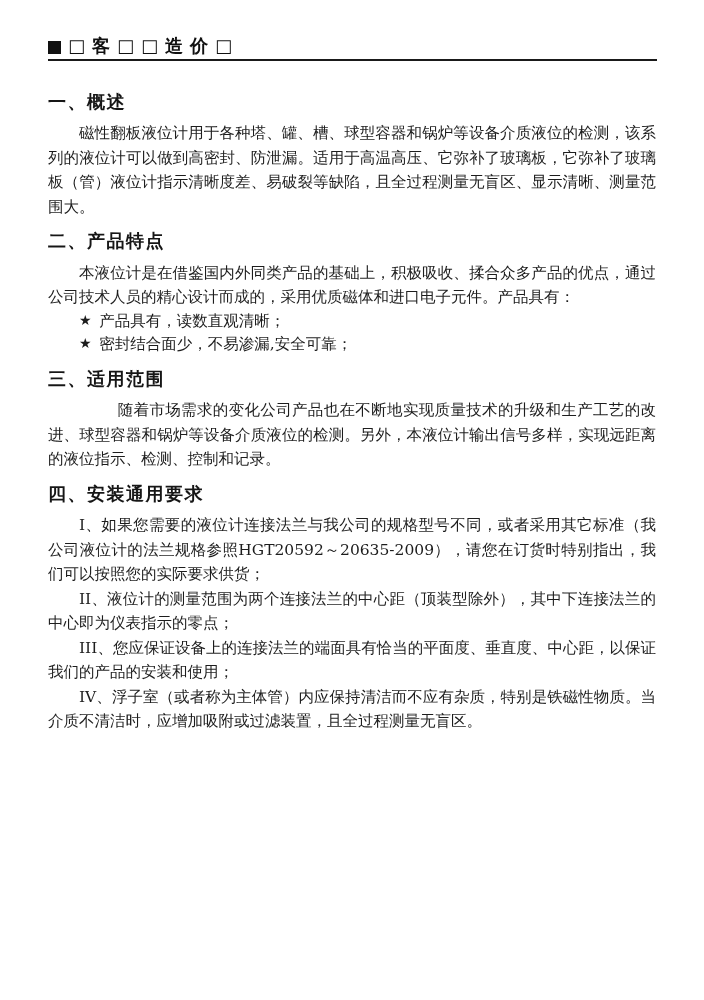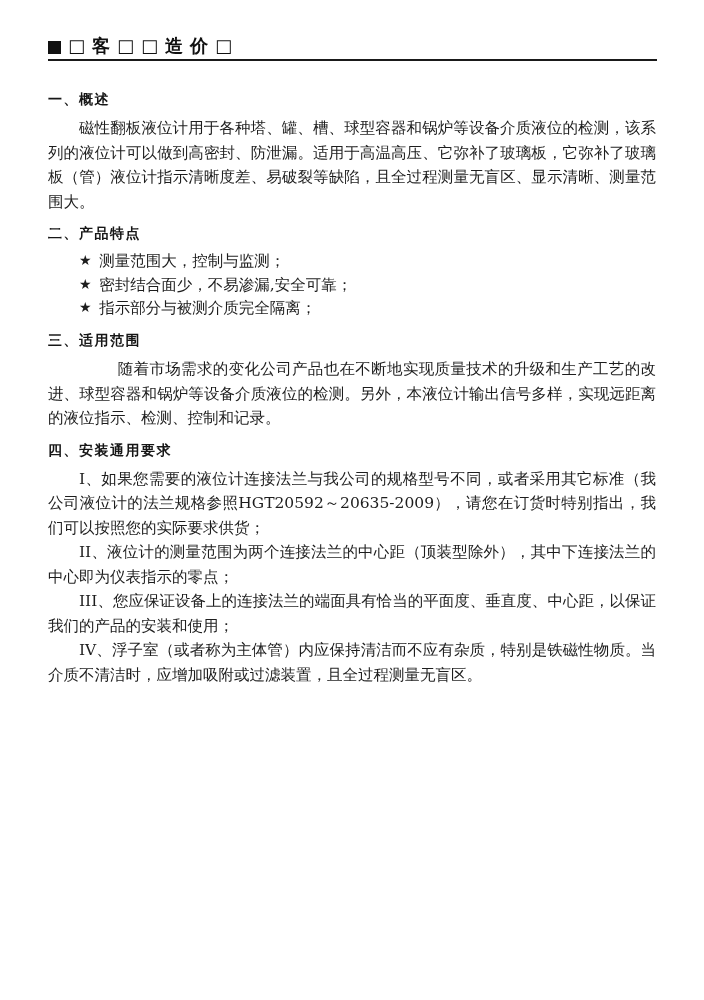--- a/index.html
+++ b/index.html
@@ -51,21 +51,21 @@
     position: absolute;
     top: 80px;
     left: 48px;
     right: 48px;
   }
   .doc-section { margin-top: 0; }
   .doc-section + .doc-section { }
   .section-title {
     font-family: "DejaVu Sans", sans-serif;
     font-weight: bold;
-    font-size: 14px;
+    font-size: 18px;
     letter-spacing: 1.5px;
     color: #161616;
     margin: 10px 0 8px 0;
     line-height: 1.3;
   }
   .body-para {
     font-size: 15.5px;
     line-height: 24.5px;
     text-indent: 2em;
     text-align: justify;
@@ -106,23 +106,23 @@
   </div>
   <div class="header-rule"></div>
 
   <div class="doc-body">
       <section class="doc-section">
         <h2 class="section-title">一、概述</h2>
         <p class="body-para">磁性翻板液位计用于各种塔、罐、槽、球型容器和锅炉等设备介质液位的检测，该系列的液位计可以做到高密封、防泄漏。适用于高温高压、它弥补了玻璃板，它弥补了玻璃板（管）液位计指示清晰度差、易破裂等缺陷，且全过程测量无盲区、显示清晰、测量范围大。</p>
       </section>
       <section class="doc-section">
         <h2 class="section-title">二、产品特点</h2>
-        <div class="feature-item"><span class="star">★</span><span>测量范围大，控制与监测；</span></div>
+        <p class="body-para">本液位计是在借鉴国内外同类产品的基础上，积极吸收、揉合众多产品的优点，通过公司技术人员的精心设计而成的，采用优质磁体和进口电子元件。产品具有：</p>
+        <div class="feature-item"><span class="star">★</span><span>产品具有，读数直观清晰；</span></div>
         <div class="feature-item"><span class="star">★</span><span>密封结合面少，不易渗漏,安全可靠；</span></div>
-        <div class="feature-item"><span class="star">★</span><span>指示部分与被测介质完全隔离；</span></div>
       </section>
       <section class="doc-section">
         <h2 class="section-title">三、适用范围</h2>
         <p class="body-para wide-indent">随着市场需求的变化公司产品也在不断地实现质量技术的升级和生产工艺的改进、球型容器和锅炉等设备介质液位的检测。另外，本液位计输出信号多样，实现远距离的液位指示、检测、控制和记录。</p>
       </section>
       <section class="doc-section">
         <h2 class="section-title">四、安装通用要求</h2>
         <p class="body-para">I、如果您需要的液位计连接法兰与我公司的规格型号不同，或者采用其它标准（我公司液位计的法兰规格参照HGT20592～20635-2009），请您在订货时特别指出，我们可以按照您的实际要求供货；</p>
         <p class="body-para">II、液位计的测量范围为两个连接法兰的中心距（顶装型除外），其中下连接法兰的中心即为仪表指示的零点；</p>
         <p class="body-para">III、您应保证设备上的连接法兰的端面具有恰当的平面度、垂直度、中心距，以保证我们的产品的安装和使用；</p>

